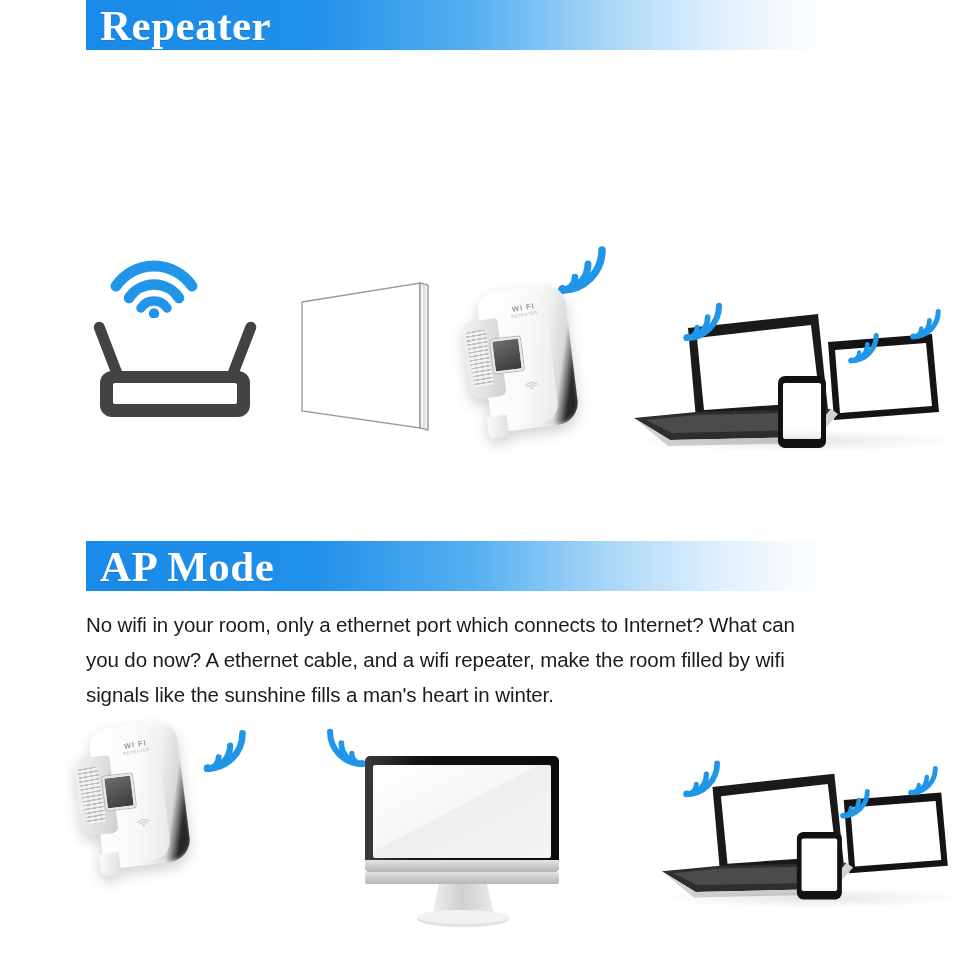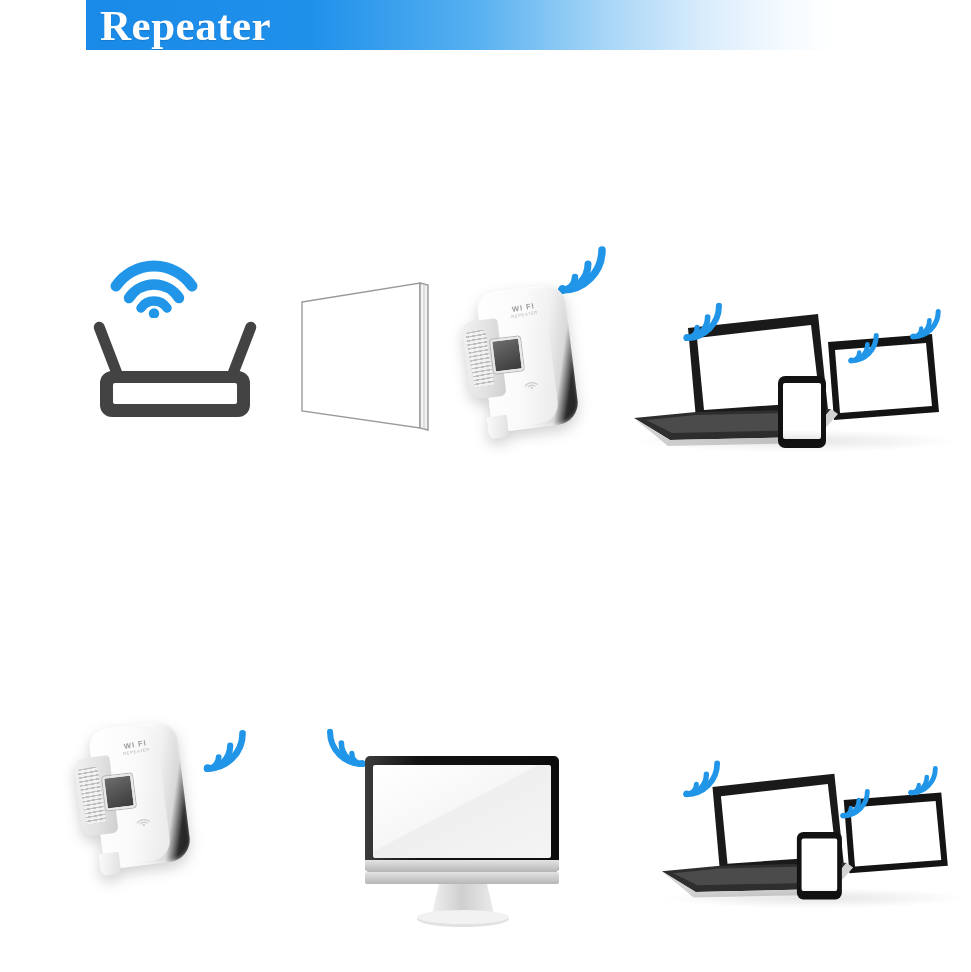--- a/index.html
+++ b/index.html
@@ -352,21 +352,25 @@
         </g>
         <circle cx="8.5" cy="46.5" r="4.6" fill="#2196e8"></circle>
       </svg>
     </div>
 
     <div class="reflection" style="left:636px; top:430px; width:320px; height:22px;"></div>
   </div>
 
   <div class="section" id="section-apmode">
 
-
+    <div class="header-bar" style="top:41px;">
+      <div class="header-title">AP Mode</div>
+    </div>
+
+    <div class="body-text" style="top:107px;">No wifi in your room, only a ethernet port which connects to Internet? What can you do now? A ethernet cable, and a wifi repeater, make the room filled by wifi signals like the sunshine fills a man's heart in winter.</div>
 
     <div class="repeater" style="left:78px; top:225px; width:130px; height:160px;">
       <div class="rep-shell"></div>
       <div class="rep-face"></div>
       <div class="rep-side">
         <div class="rep-vent"></div>
       </div>
       <div class="rep-port"></div>
       <div class="rep-label">
         <div class="l1">WI FI</div>

